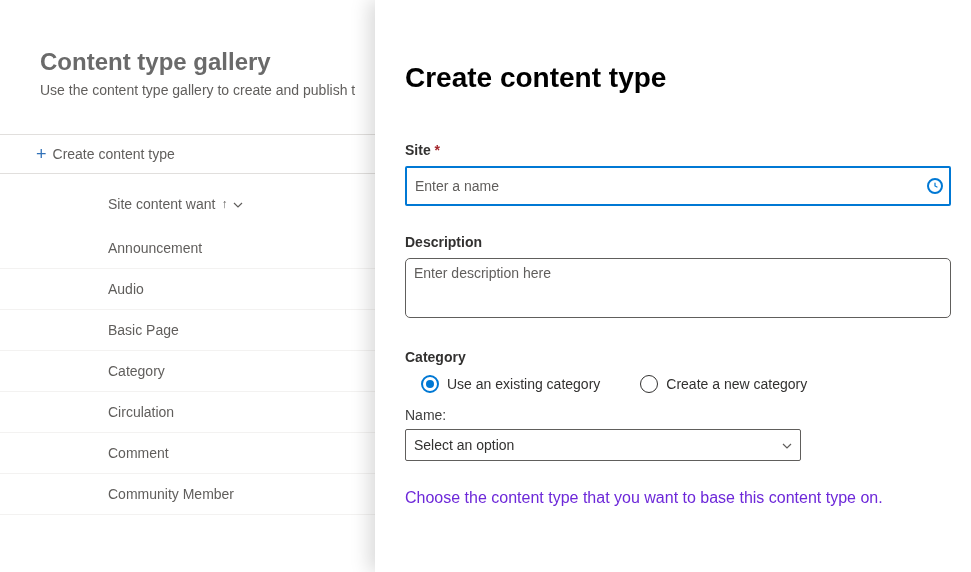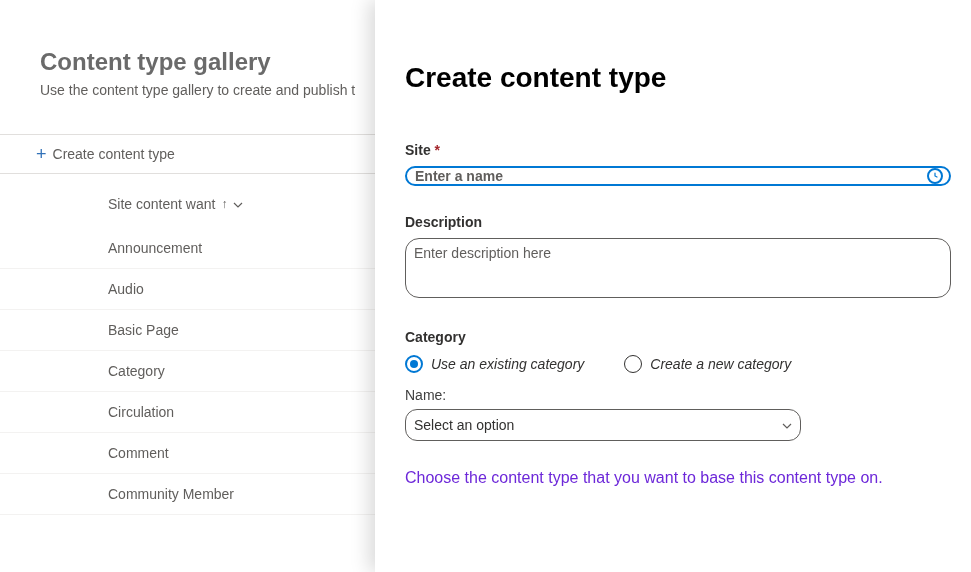--- a/index.html
+++ b/index.html
@@ -107,62 +107,60 @@
     color: #323130;
     margin-bottom: 8px;
     display: block;
   }
   .required { color: #a4262c; }
   .input-wrap {
     position: relative;
   }
   .text-input {
     width: 100%;
-    height: 20px;
+    height: 40px;
     border: 2px solid #0078d4;
-    border-radius: 12px;
+    border-radius: 2px;
     padding: 0 32px 0 8px;
     font-size: 14px;
     outline: none;
     color: #323130;
-    font-weight: bold;
   }
   .text-input::placeholder { color: #605e5c; }
   .input-icon {
     position: absolute;
     right: 8px; top: 50%;
     transform: translateY(-50%);
     width: 16px; height: 16px;
     border: 2px solid #0078d4;
     border-radius: 50%;
     display: flex;
     align-items: center;
     justify-content: center;
     font-size: 9px;
     color: #0078d4;
   }
   .textarea {
     width: 100%;
     height: 60px;
     border: 1px solid #605e5c;
-    border-radius: 14px;
+    border-radius: 5px;
     padding: 6px 8px;
     font-size: 14px;
     font-family: inherit;
     resize: none;
     outline: none;
   }
   .textarea::placeholder { color: #605e5c; }
 
   .radio-row {
     display: flex;
     gap: 40px;
     align-items: flex-start;
-    margin: 10px 0 14px 0;
-    font-style: italic;
+    margin: 10px 0 14px 16px;
   }
   .radio-opt {
     display: flex;
     align-items: center;
     gap: 8px;
     font-size: 14px;
     color: #323130;
     cursor: pointer;
   }
   .radio-circle {
@@ -186,21 +184,21 @@
   }
   .sub-label {
     font-size: 14px;
     color: #404040;
     margin-bottom: 6px;
   }
   .select {
     width: 396px;
     height: 32px;
     border: 1px solid #605e5c;
-    border-radius: 12px;
+    border-radius: 2px;
     padding: 0 8px;
     display: flex;
     align-items: center;
     justify-content: space-between;
     color: #323130;
     font-size: 14px;
     cursor: pointer;
   }
   .select-chevron {
     font-size: 10px;

